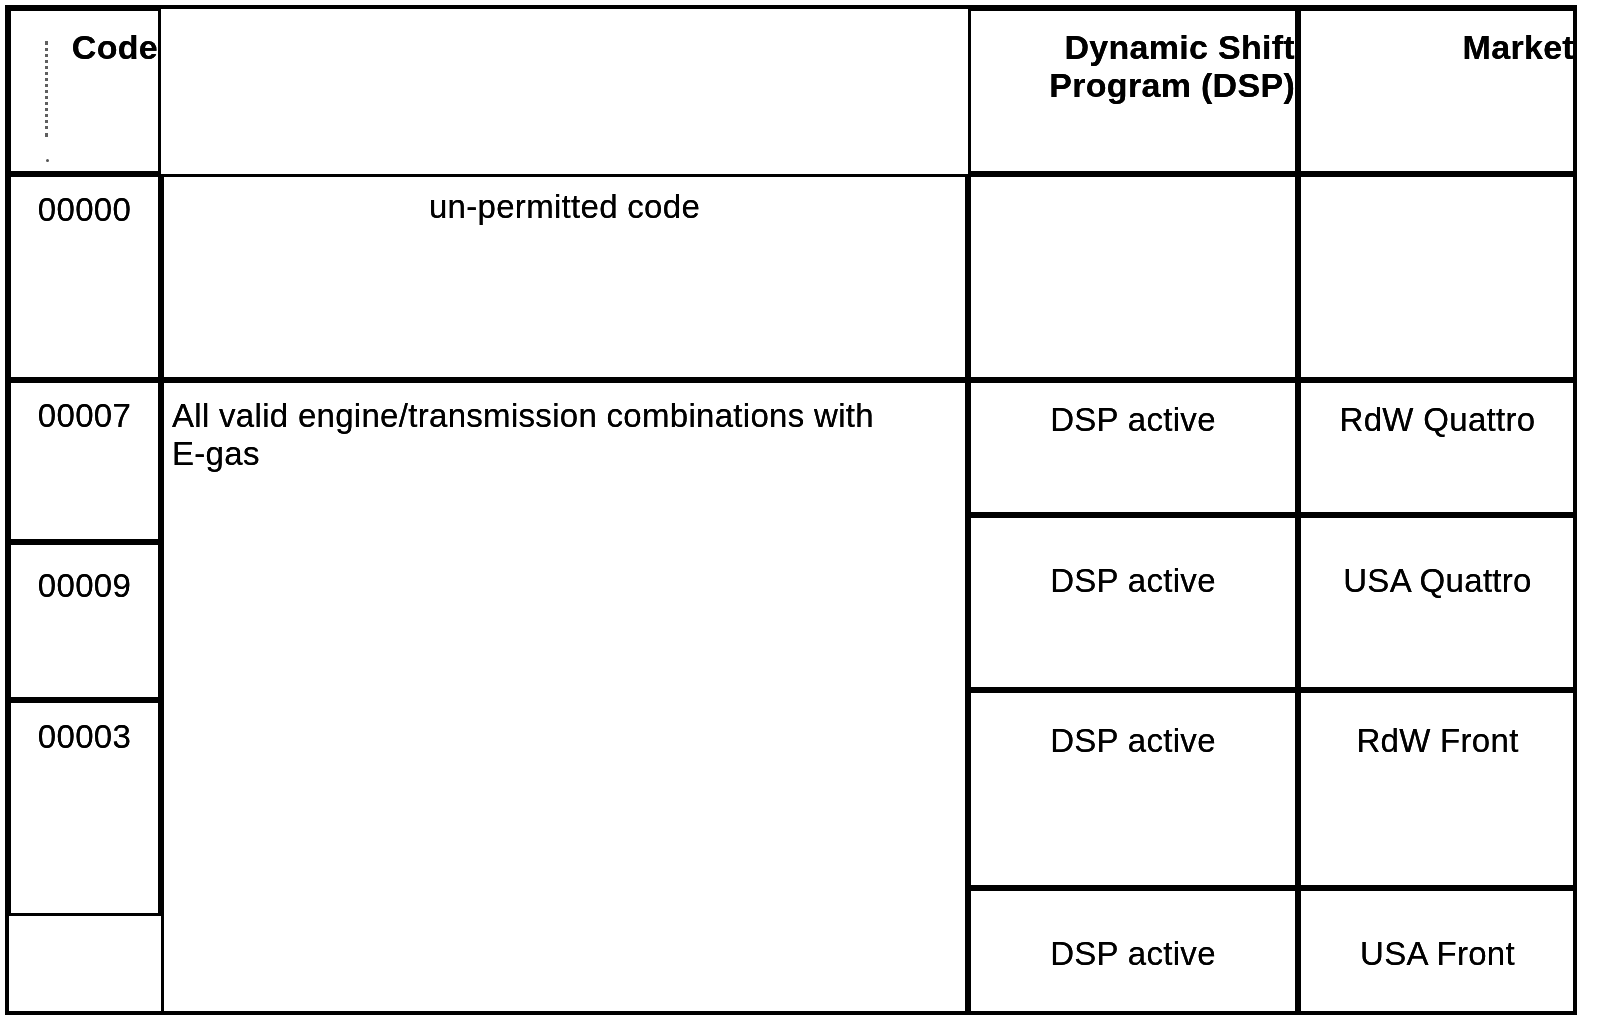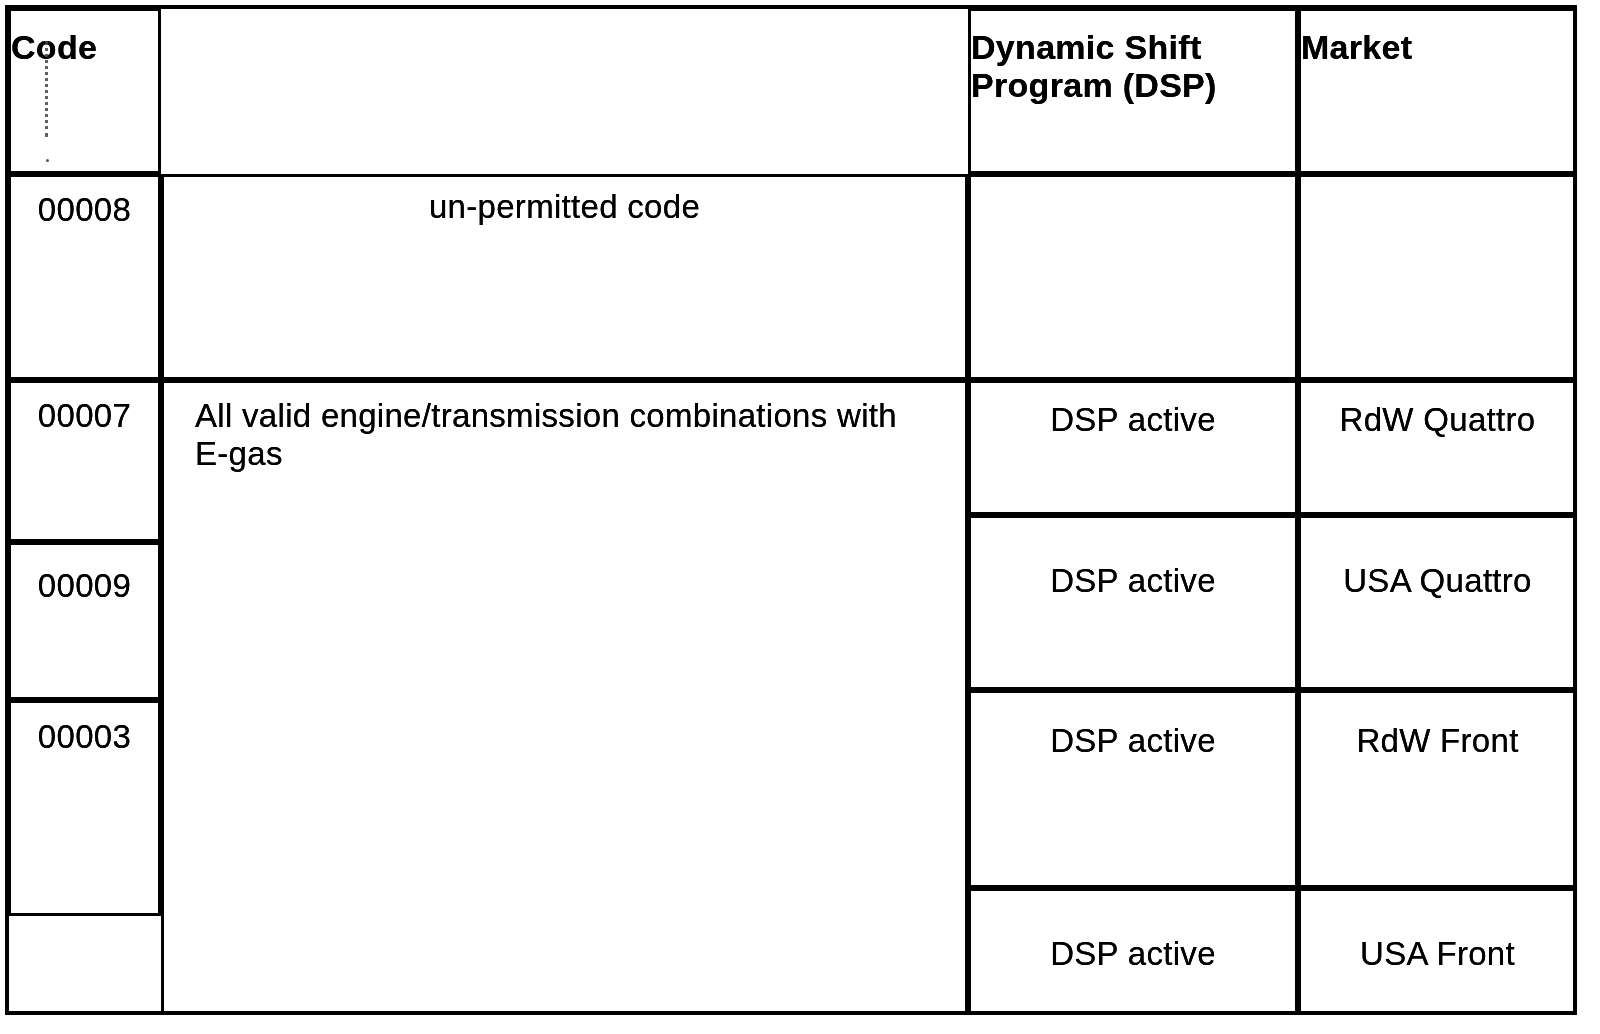--- a/index.html
+++ b/index.html
@@ -28,28 +28,28 @@
     background: #ffffff;
     font-size: 33px;
     line-height: 38px;
     letter-spacing: 0.3px;
     text-shadow: 0 0 0.6px #000; 
     overflow: hidden;
   }
   .hdr {
     font-weight: bold;
     font-size: 34px;
-    text-align: left;
+    text-align: right;
     padding-top: 17px;
   }
   .hdr .wrap2 { display: inline-block; max-width: 280px; }
   .codecell { text-align: center; }
   .valcell  { text-align: center; }
   .engine-center { text-align: center; }
-  .para { position: absolute; left: 31px; width: 720px; }
+  .para { position: absolute; left: 8px; width: 720px; }
   
   .artifact-dots {
     position: absolute;
     left: 34px; top: 30px;
     height: 96px; width: 0;
     border-left: 3px dotted #444;
     opacity: 0.85;
   }
   .artifact-dot2 {
     position: absolute;
@@ -70,21 +70,21 @@
     <span class="artifact-dot2"></span>
   </div>
   <div class="cell hdr" style="left:968px; top:8px; width:330px; height:166px;">
     <span class="wrap2">Dynamic Shift Program (DSP)</span>
   </div>
   <div class="cell hdr" style="left:1298px; top:8px; width:279px; height:166px;">
     <span>Market</span>
   </div>
 
   <div class="cell codecell" style="left:8px; top:174px; width:153px; height:206px; padding-top:14px;">
-    <span>00008</span>
+    <span>00000</span>
   </div>
   <div class="cell engine-center" style="left:161px; top:174px; width:807px; height:206px; padding-top:11px;">
     <span>un-permitted code</span>
   </div>
   <div class="cell" style="left:968px; top:174px; width:330px; height:206px;"></div>
   <div class="cell" style="left:1298px; top:174px; width:279px; height:206px;"></div>
 
   <div class="cell" style="left:161px; top:380px; width:807px; height:635px;">
     <div class="para" style="top:14px;">All valid engine/transmission combinations with E-gas</div>
   </div>

